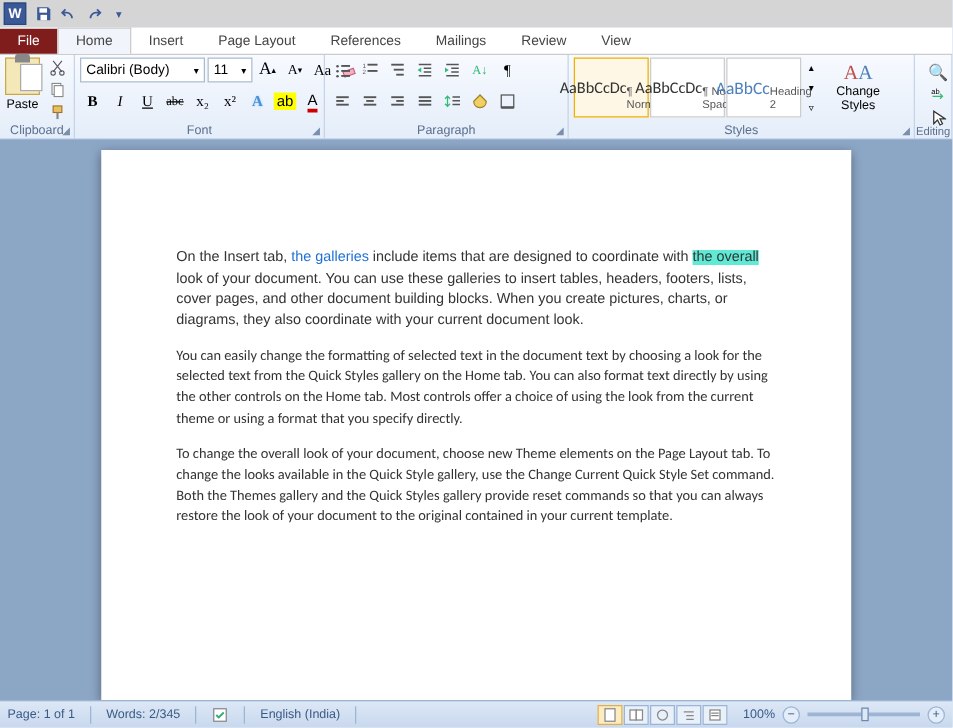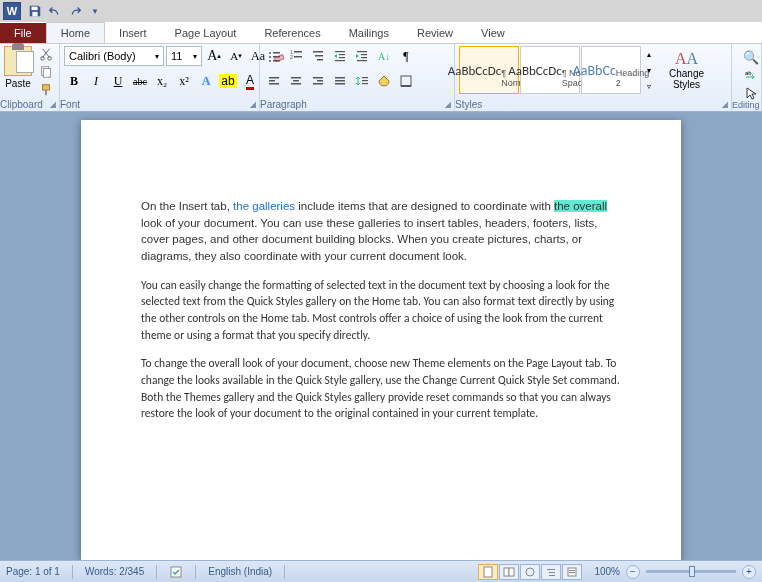--- a/index.html
+++ b/index.html
@@ -9,21 +9,21 @@
 .qat{display:flex;align-items:center;gap:2px;margin-left:2px}
 .qat-btn{width:18px;height:18px;display:flex;align-items:center;justify-content:center;color:#3b5998;font-size:13px}
 .qat-btn svg{width:14px;height:14px}
 .title-red{flex:1;height:22px;background:#e81123;color:#fff;display:flex;align-items:center;justify-content:center;font-size:11px}
 .tabs{height:22px;background:#fff;display:flex;align-items:flex-end;border-bottom:1px solid #ccc}
 .file-tab{background:#7f1d1d;color:#fff;padding:4px 14px;font-size:11px}
 .tab{padding:4px 14px;font-size:11px;color:#444}
 .tab.active{background:#f1f5fb;border:1px solid #ccc;border-bottom:none}
 .ribbon{height:68px;background:linear-gradient(#f7faff,#e4edf9);display:flex;border-bottom:1px solid #9db4d4}
 .group{border-right:1px solid #c5d4e8;display:flex;flex-direction:column;padding:2px 4px;position:relative}
-.group-label{position:absolute;bottom:1px;left:0;right:0;text-align:left;font-size:10px;color:#5a6f8f}
+.group-label{position:absolute;bottom:1px;left:0;right:0;text-align:center;font-size:10px;color:#5a6f8f}
 .group-body{flex:1;display:flex;align-items:flex-start;gap:3px}
 .clipboard{width:60px}
 .paste{display:flex;flex-direction:column;align-items:center;width:34px}
 .paste-icon{width:28px;height:30px;background:#f5e8b8;border:1px solid #c9a84a;position:relative}
 .paste-icon::before{content:"";position:absolute;top:-4px;left:7px;width:12px;height:7px;background:#888;border-radius:3px 3px 0 0}
 .paste-icon::after{content:"";position:absolute;bottom:2px;right:-3px;width:16px;height:20px;background:#fff;border:1px solid #aaa}
 .clip-side{display:flex;flex-direction:column;gap:2px;margin-left:2px}
 .mini-ico{width:18px;height:16px;display:flex;align-items:center;justify-content:center}
 .font{width:200px}
 .font-row{display:flex;gap:2px;align-items:center;margin-bottom:2px}

